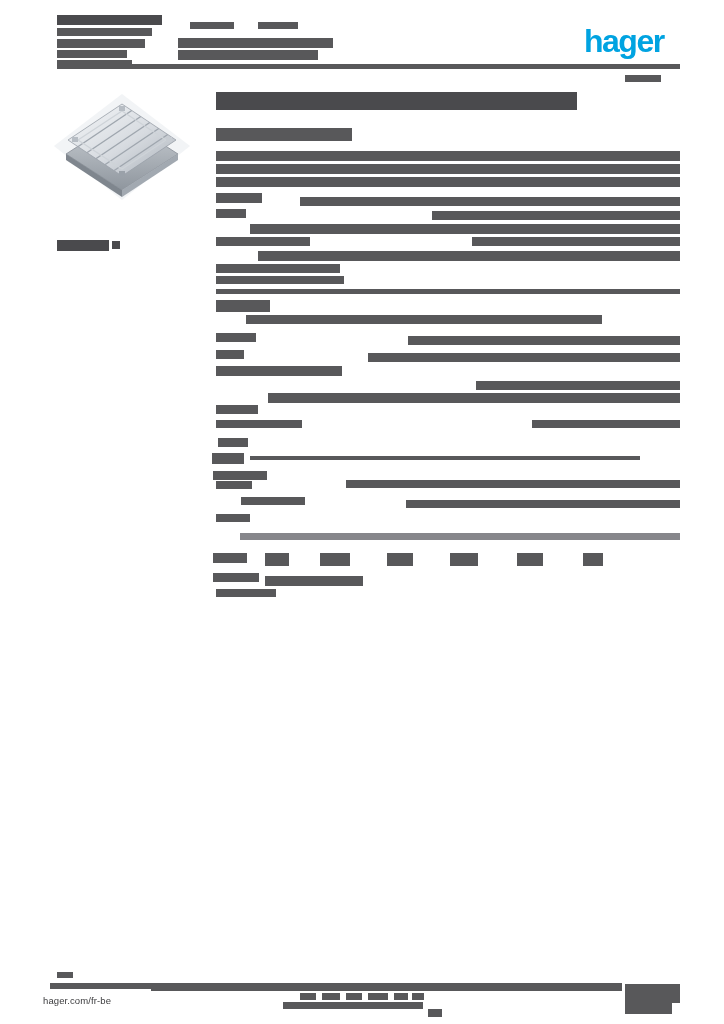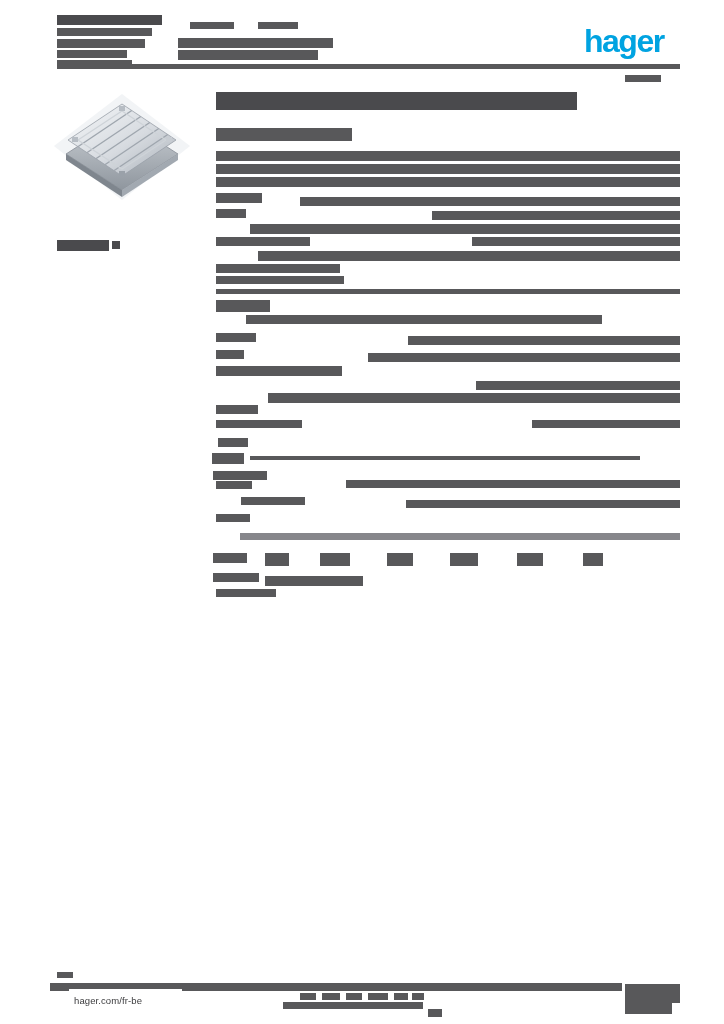--- a/index.html
+++ b/index.html
@@ -30,21 +30,21 @@
     letter-spacing:-1.5px;
     line-height:38px;
     text-align:left;
   }
   .photo{
     position:absolute;
     top:94px;left:54px;width:136px;height:112px;
   }
   .website-box{
     position:absolute;
-    top:989px;left:69px;width:113px;height:22px;
+    top:989px;left:38px;width:113px;height:22px;
     background:#ffffff;
     display:flex;align-items:center;
     box-sizing:border-box;
     padding-left:5px;
     font-size:9.5px;
     color:var(--ink);
     letter-spacing:0.1px;
     z-index:5;
   }
   .redaction-layer{position:absolute;inset:0;}

